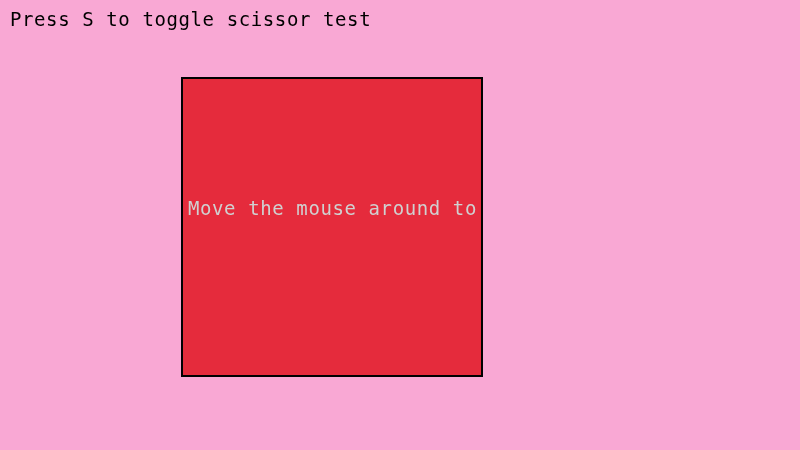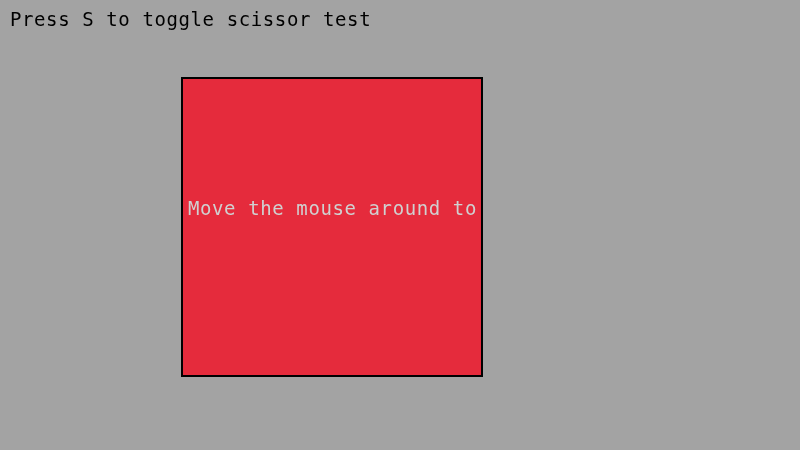--- a/index.html
+++ b/index.html
@@ -54,21 +54,21 @@
     letter-spacing: 0.6px;
     color: #d0d0d0;
     white-space: nowrap;
   }
 
   
 </style>
 </head>
 <body>
 
-<div id="app-window" style="width: 800px; height: 450px; background: #a3a3a3;">
+<div id="app-window" style="width: 800px; height: 450px; background: #f9a8d4;">
 
   <div id="instruction-text" style="color: rgb(0, 0, 0);">Press S to toggle scissor test</div>
 
   <div id="scissor-area" style="left: 181px; top: 77px; width: 302px; height: 300px; background: rgb(229, 43, 60); border: 2px solid rgb(0, 0, 0);">
     <div id="scissor-clipped-text" style="color: rgb(208, 208, 208);">Move the mouse around to reveal this text!</div>
   </div>
 
 </div>
 
 </body></html>

